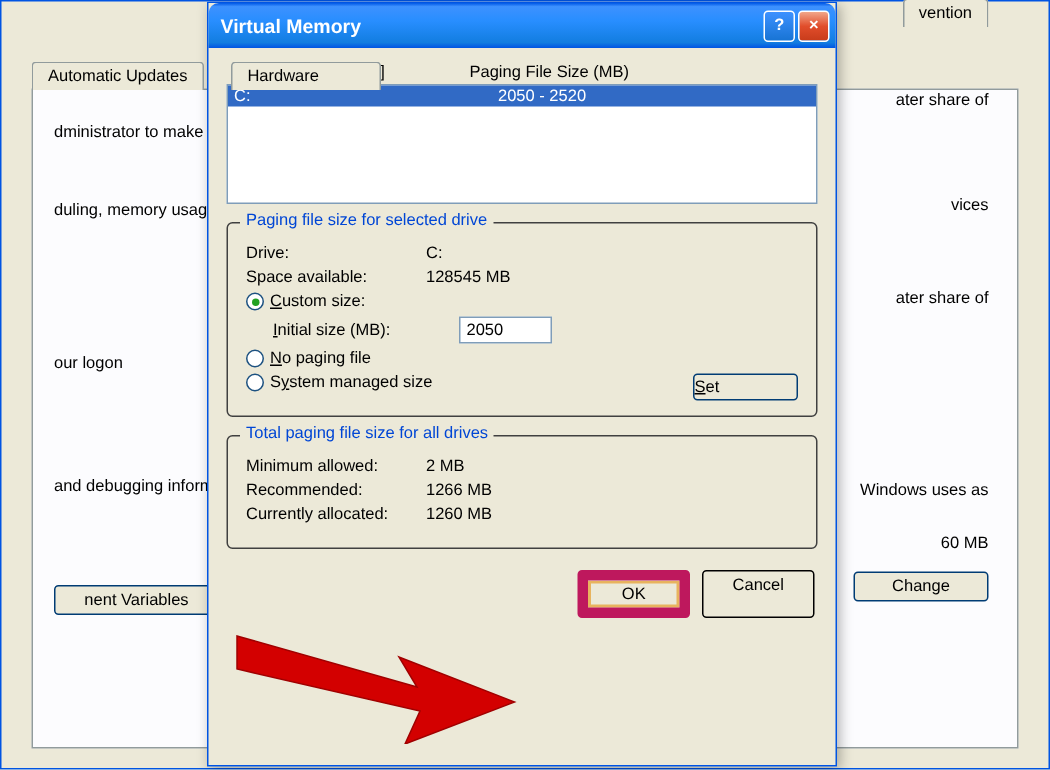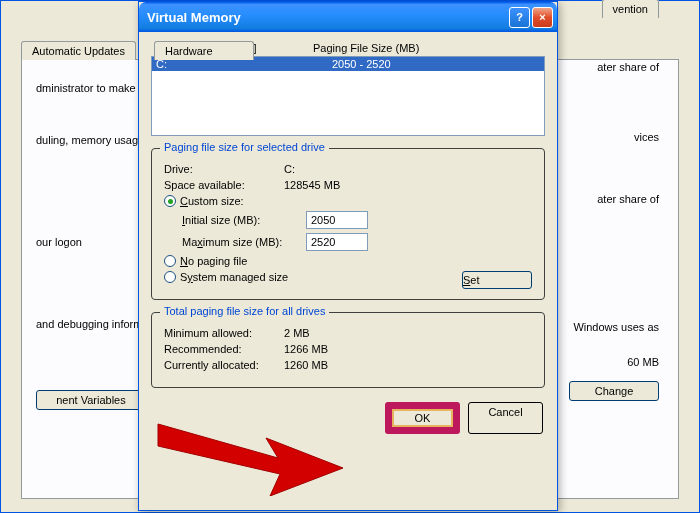--- a/index.html
+++ b/index.html
@@ -103,24 +103,20 @@
         <span class="vm-value">128545 MB</span>
       </div>
       <div class="vm-line">
         <span class="vm-radio on"></span>
         <span><span class="ul">C</span>ustom size:</span>
       </div>
       <div class="vm-line indent">
         <span class="vm-label"><span class="ul">I</span>nitial size (MB):</span>
         <input class="vm-input" value="2050" style="">
       </div>
-      <div class="vm-line indent">
-        <span class="vm-label">Ma<span class="ul">x</span>imum size (MB):</span>
-        <input class="vm-input" value="2520" style="">
-      </div>
       <div class="vm-line">
         <span class="vm-radio"></span>
         <span><span class="ul">N</span>o paging file</span>
       </div>
       <div class="vm-line">
         <span class="vm-radio"></span>
         <span>S<span class="ul">y</span>stem managed size</span>
       </div>
       <div class="vm-set"><span class="ul">S</span>et</div>
     </div>

